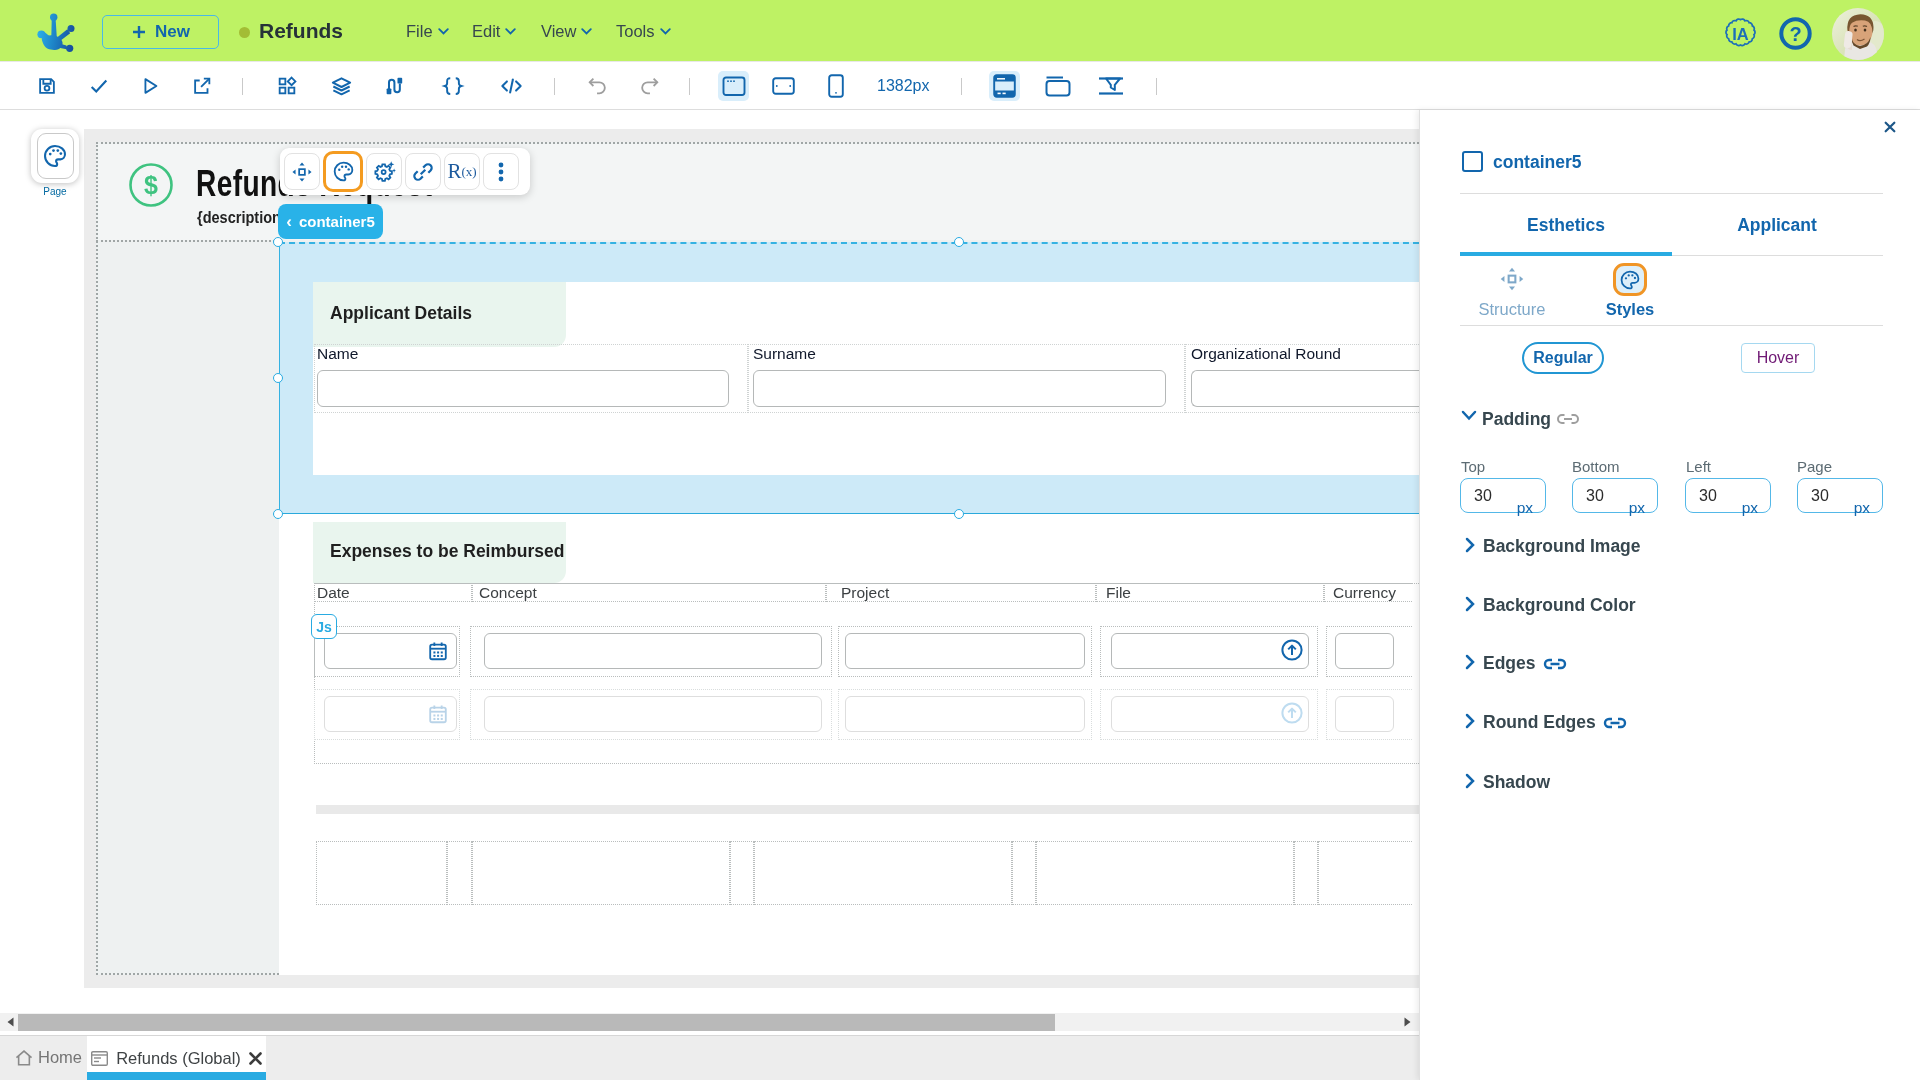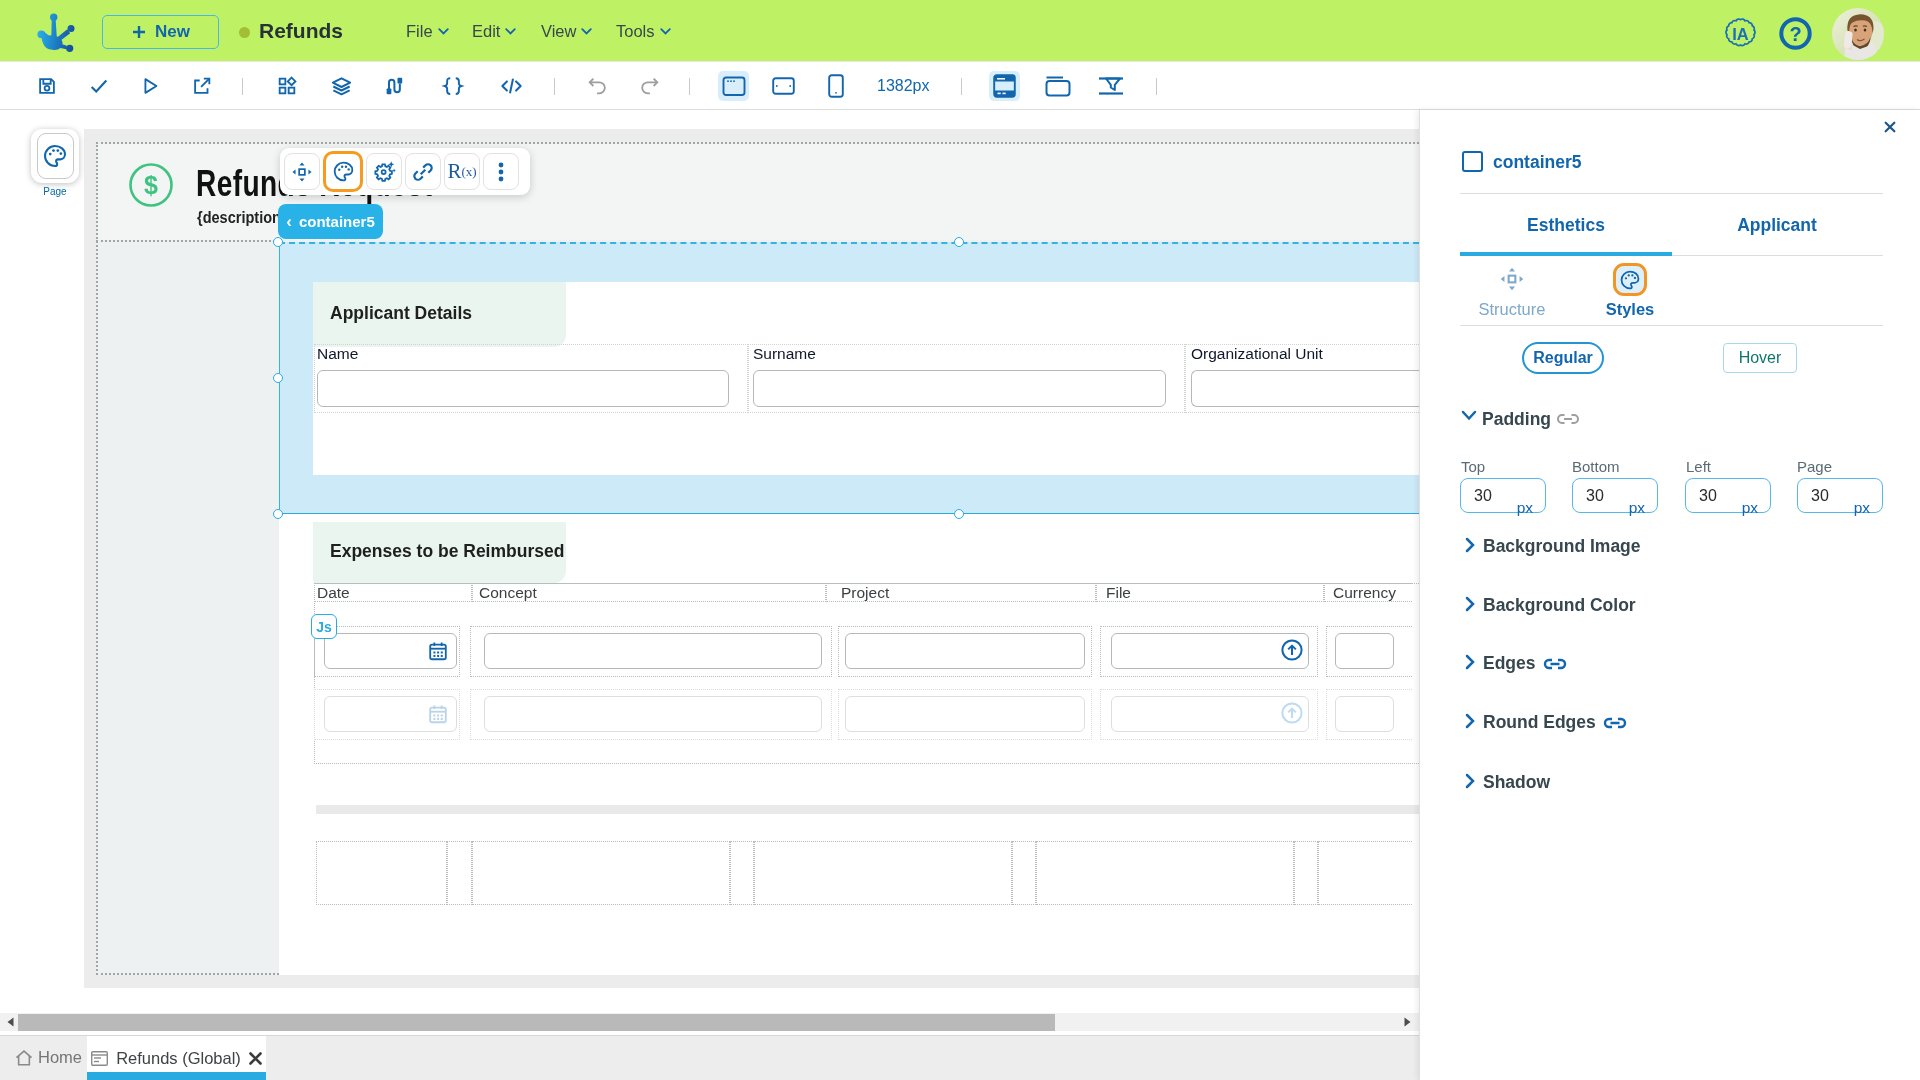--- a/index.html
+++ b/index.html
@@ -301,21 +301,21 @@
   <div id="container5"></div>
   <div class="abs" style="left:313px;top:172px;width:1106px;height:193px;background:#fff"></div>
   <div class="greenhdr" style="left:313px;top:172px;width:253px;height:65px"></div>
   <div class="abs" style="left:330px;top:193px;font-size:17.5px;font-weight:bold;color:#1f1f1f">Applicant Details</div>
 
   <div class="dotcell" style="left:314px;top:234px;width:434px;height:69px;border-color:#cfd3d3"></div>
   <div class="dotcell" style="left:748px;top:234px;width:437px;height:69px;border-color:#cfd3d3"></div>
   <div class="dotcell" style="left:1185px;top:234px;width:234px;height:69px;border-color:#cfd3d3;border-right:none"></div>
   <div class="fldlabel" style="left:317px;top:235px">Name</div>
   <div class="fldlabel" style="left:753px;top:235px">Surname</div>
-  <div class="fldlabel" style="left:1191px;top:235px">Organizational Unit</div>
+  <div class="fldlabel" style="left:1191px;top:235px">Organizational Round</div>
   <div class="finput" style="left:317px;top:260px;width:412px"></div>
   <div class="finput" style="left:753px;top:260px;width:413px"></div>
   <div class="finput" style="left:1191px;top:260px;width:228px;border-right:none;border-radius:6px 0 0 6px"></div>
 
   <div class="handle" style="left:273px;top:127px"></div>
   <div class="handle" style="left:954px;top:127px"></div>
   <div class="handle" style="left:273px;top:263px"></div>
   <div class="handle" style="left:273px;top:399px"></div>
   <div class="handle" style="left:954px;top:399px"></div>
 
@@ -531,21 +531,21 @@
         <circle cx="7.6" cy="10.2" r="1.25" fill="#1266ad" stroke="none"></circle>
         <circle cx="10.6" cy="7" r="1.25" fill="#1266ad" stroke="none"></circle>
         <circle cx="14.6" cy="7" r="1.25" fill="#1266ad" stroke="none"></circle>
         <circle cx="17.4" cy="9.8" r="1.25" fill="#1266ad" stroke="none"></circle>
       </svg>
     </div>
   <div class="abs pblue" style="left:170px;top:190px;width:80px;text-align:center;font-size:16.5px">Styles</div>
   <div class="abs" style="left:40px;top:215px;width:423px;height:1px;background:#ddd"></div>
 
   <div class="abs" style="left:102px;top:232px;width:82px;height:32px;border:2px solid #2196d3;border-radius:16px;display:flex;align-items:center;justify-content:center;font-weight:bold;font-size:16px;color:#1266ad">Regular</div>
-  <div class="abs" style="left:303px;top:233px;width:74px;height:30px;border:1.5px solid #a5d8f0;border-radius:4px;display:flex;align-items:center;justify-content:center;font-size:16px;color:#0f766e">Hover</div>
+  <div class="abs" style="left:321px;top:233px;width:74px;height:30px;border:1.5px solid #a5d8f0;border-radius:4px;display:flex;align-items:center;justify-content:center;font-size:16px;color:#701a75">Hover</div>
 
   <div class="abs" style="left:41px;top:300px">
       <svg width="16" height="11" viewBox="0 0 16 11">
         <path d="M2 2 L8 8.5 L14 2" fill="none" stroke="#1266ad" stroke-width="2.5" stroke-linecap="round"></path>
       </svg>
     </div>
   <div class="abs ptext" style="left:62px;top:299px">Padding</div>
   <div class="abs" style="left:135px;top:299px">
       <svg width="26" height="20" viewBox="0 0 26 20" fill="none" stroke="#9e9e9e" stroke-width="2">
         <path d="M9.5 6 H7 a4 4 0 0 0 0 8 h2.5 M16.5 6 H19 a4 4 0 0 1 0 8 h-2.5 M9 10 h8"></path>

